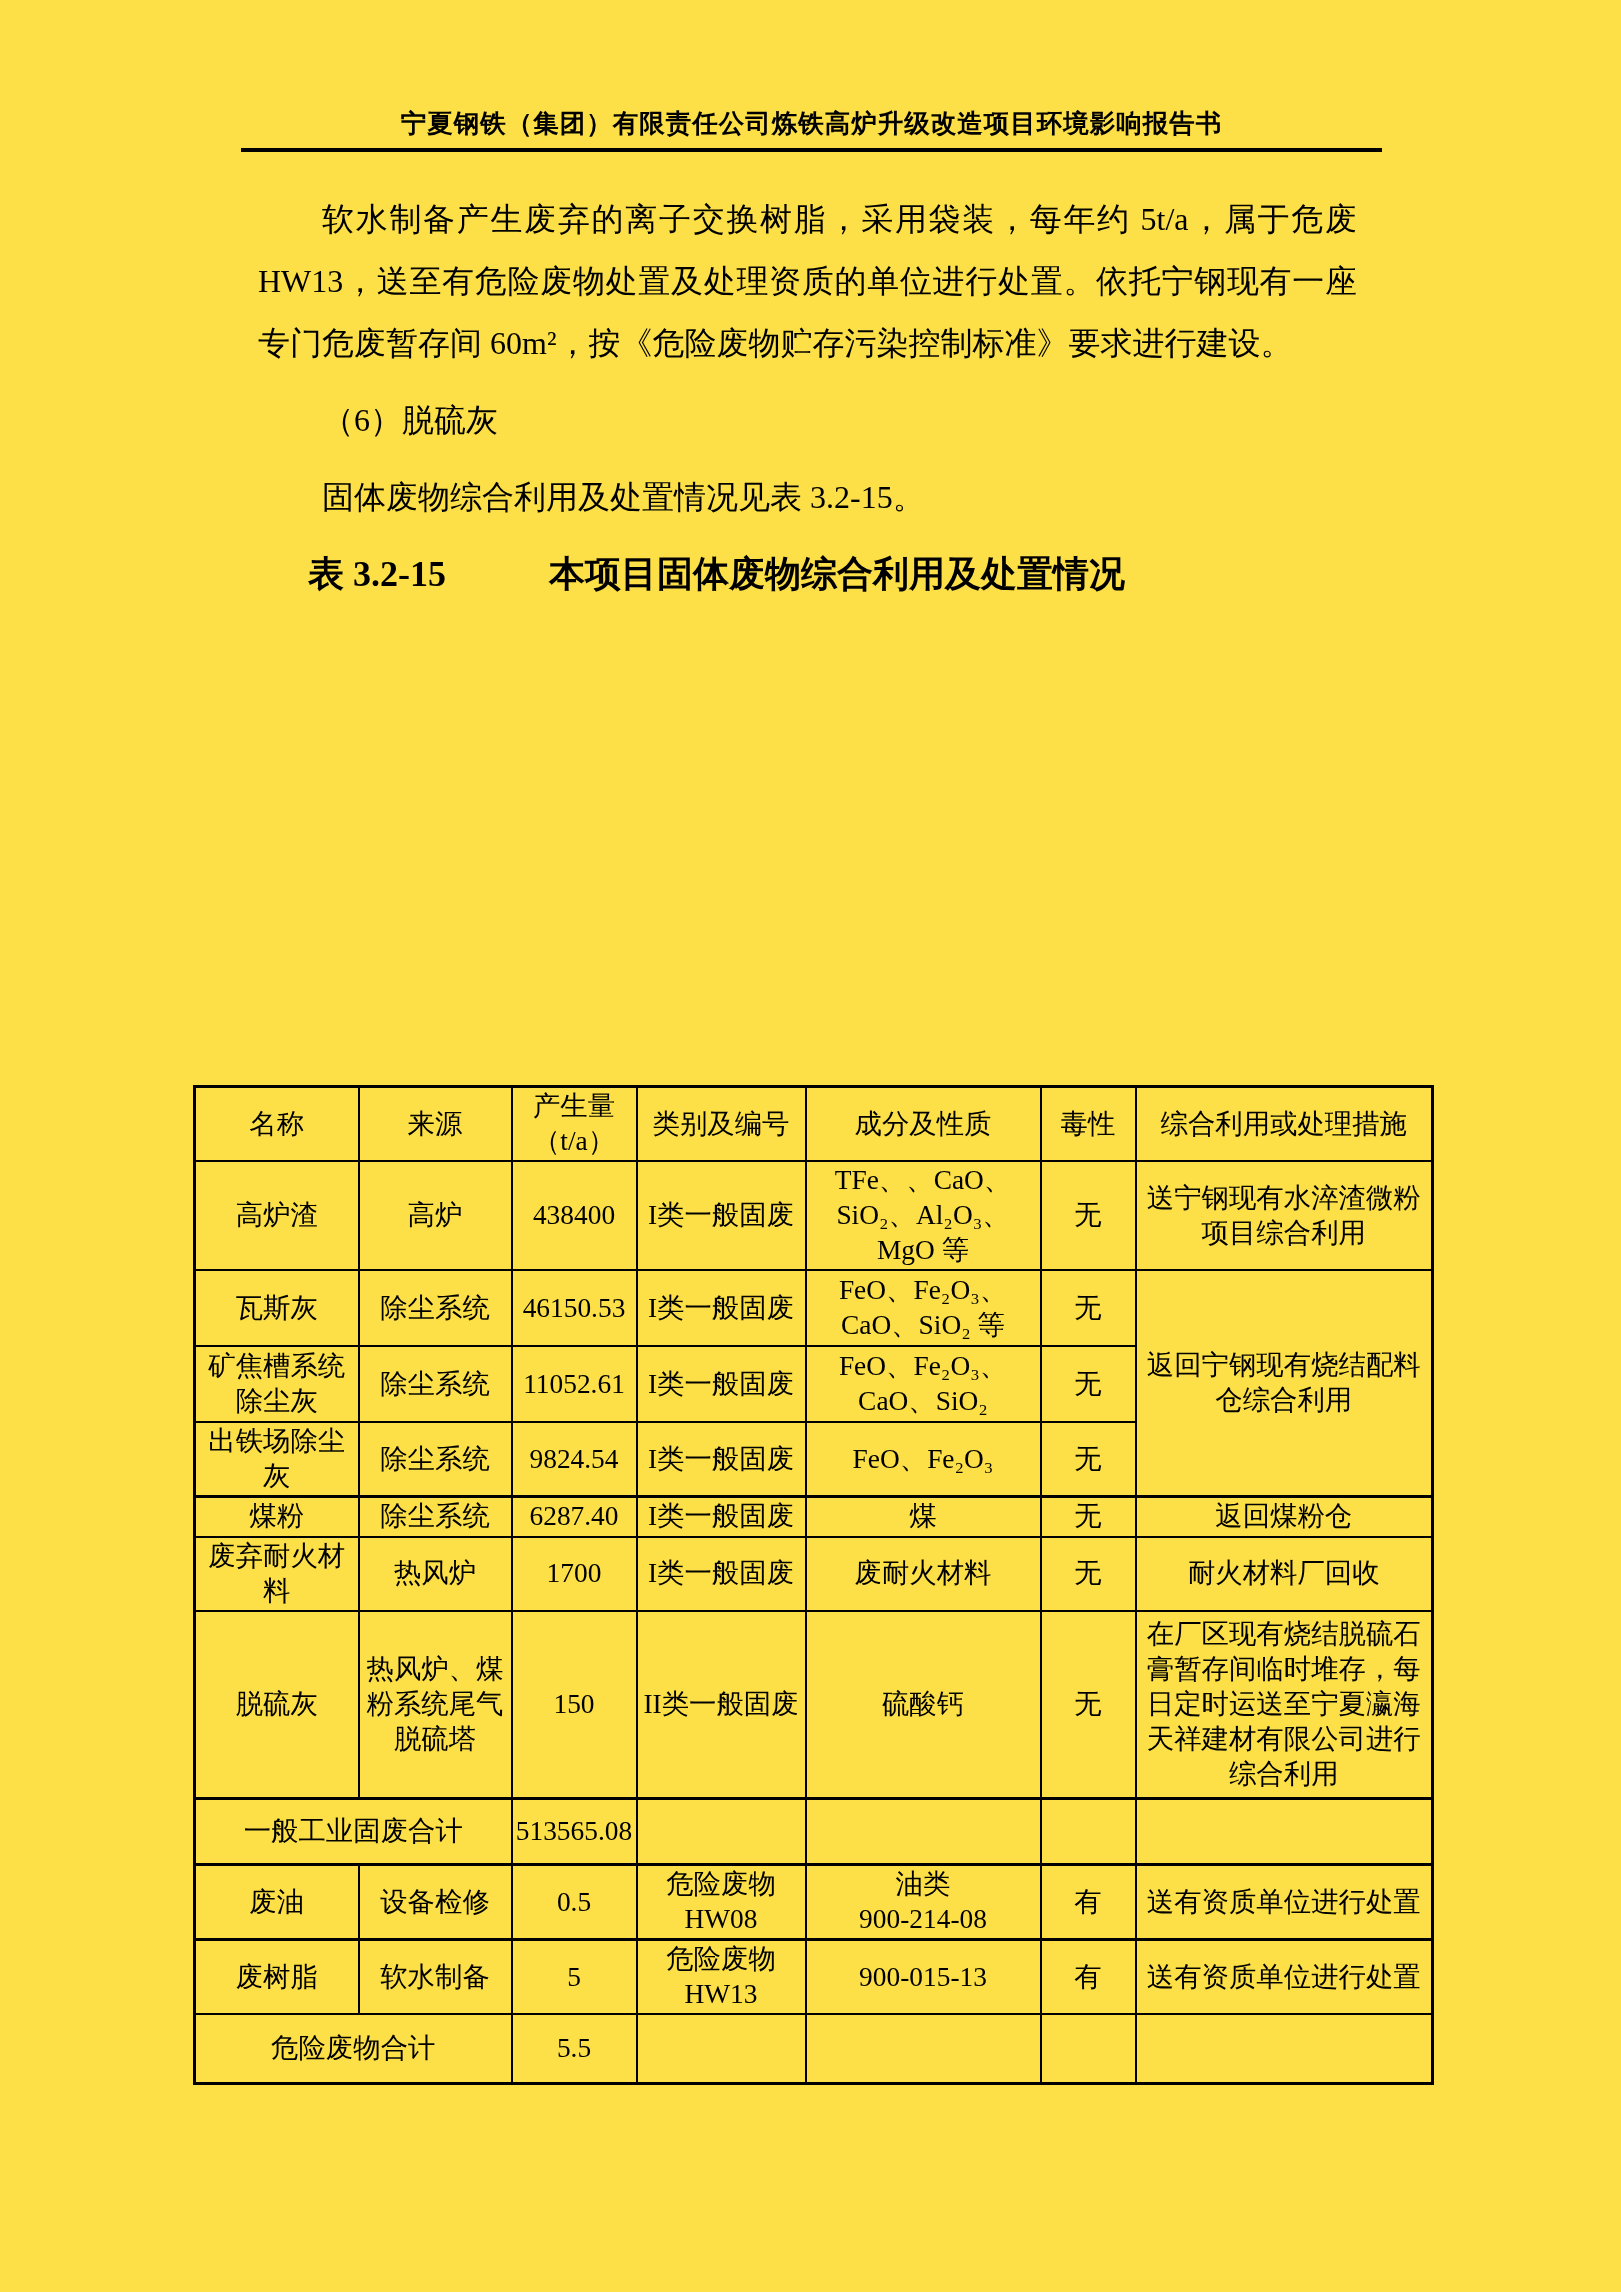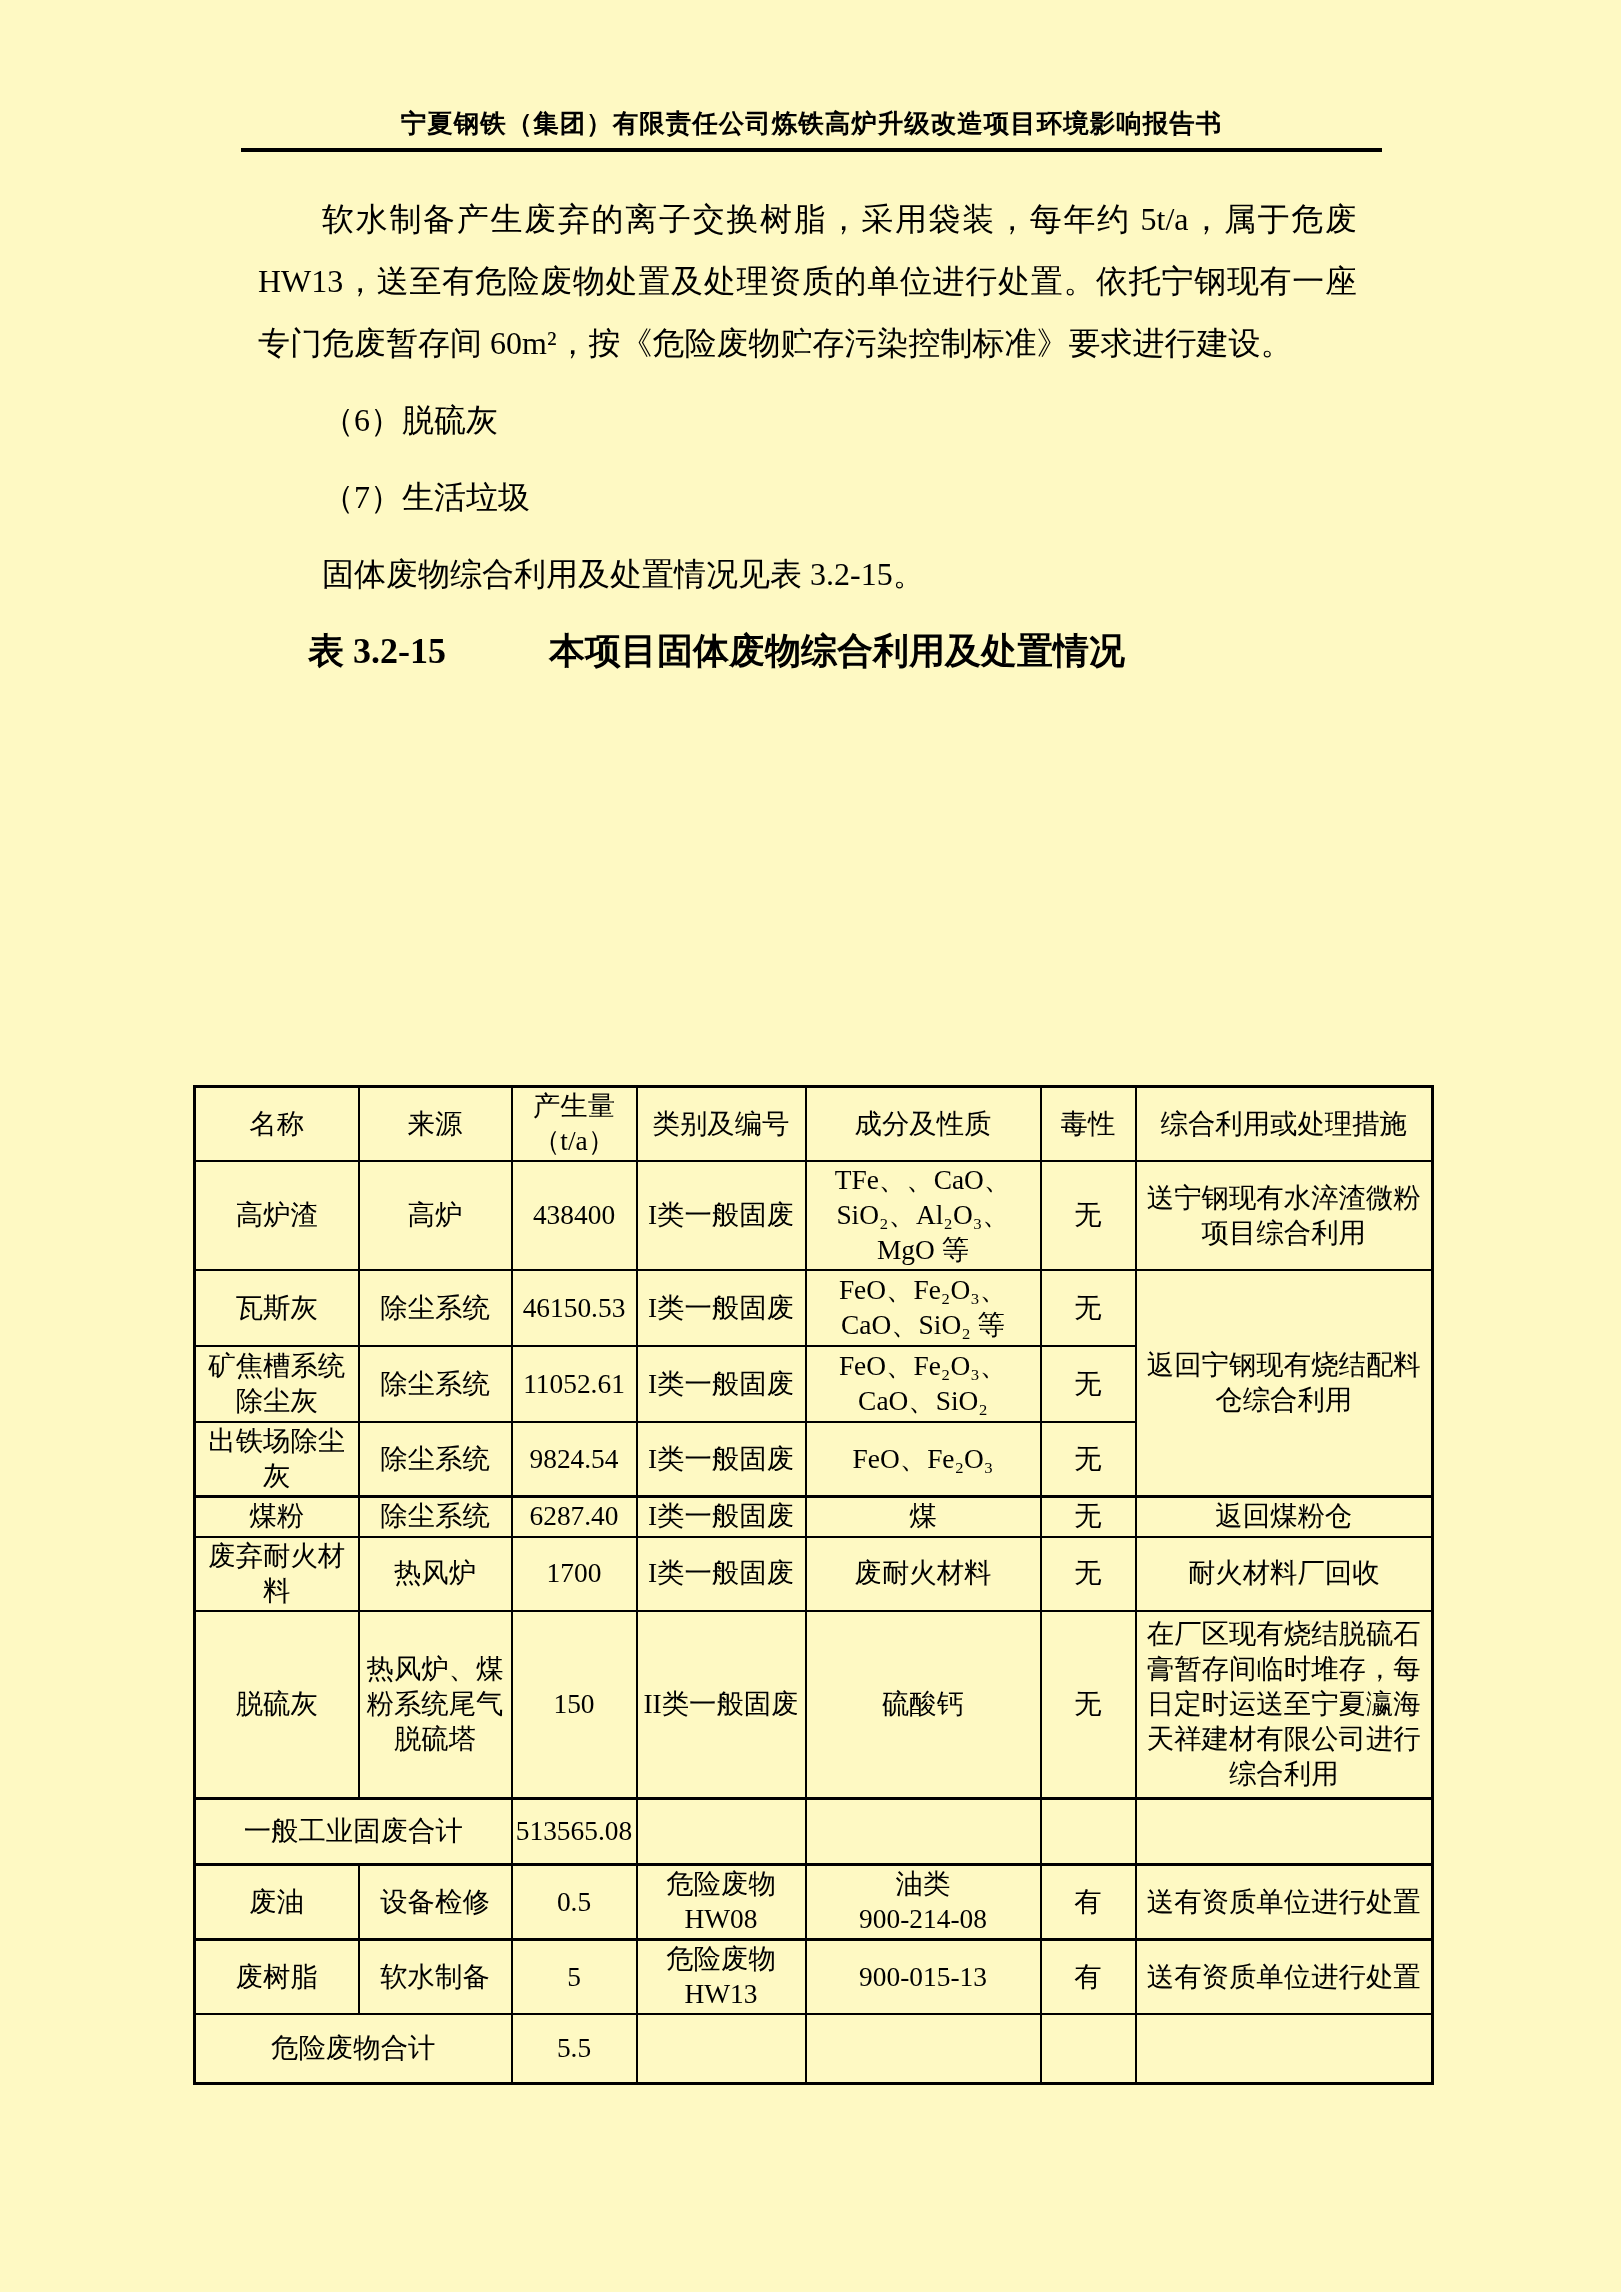--- a/index.html
+++ b/index.html
@@ -1,20 +1,20 @@
 <!DOCTYPE html>
 <html><head>
 <meta charset="utf-8">
 <style>
   html,body { margin:0; padding:0; background:#e8e8e8; }
   .page {
     position:relative;
     width:1621px; height:2293px;
     margin:0 auto;
-    background:#fef9c3;
+    background:#fde047;
     color:#000;
     font-family:"Liberation Serif","DejaVu Serif",serif;
     overflow:hidden;
   }
   .doc-header {
     position:absolute; top:106px; left:241px; width:1141px;
     text-align:center;
     font-size:25.5px; font-weight:bold;
     letter-spacing:1px;
     white-space:nowrap;
@@ -65,21 +65,20 @@
 <body>
 
 <div class="page">
 
   <div class="doc-header">宁夏钢铁（集团）有限责任公司炼铁高炉升级改造项目环境影响报告书</div>
   <div class="header-rule"></div>
 
   <div class="body-flow">
     <p>软水制备产生废弃的离子交换树脂，采用袋装，每年约 5t/a，属于危废 HW13，送至有危险废物处置及处理资质的单位进行处置。依托宁钢现有一座专门危废暂存间 60m²，按《危险废物贮存污染控制标准》要求进行建设。</p>
     <p>（6）脱硫灰</p>
-    <p>（7）生活垃圾</p>
     <p>固体废物综合利用及处置情况见表 3.2-15。</p>
     <div class="table-caption">
       <span class="caption-label">表 3.2-15</span>
       <span class="caption-title">本项目固体废物综合利用及处置情况</span>
     </div>
   </div>
 
   <table class="waste-table">
     <colgroup>
       <col style="width:164px">

